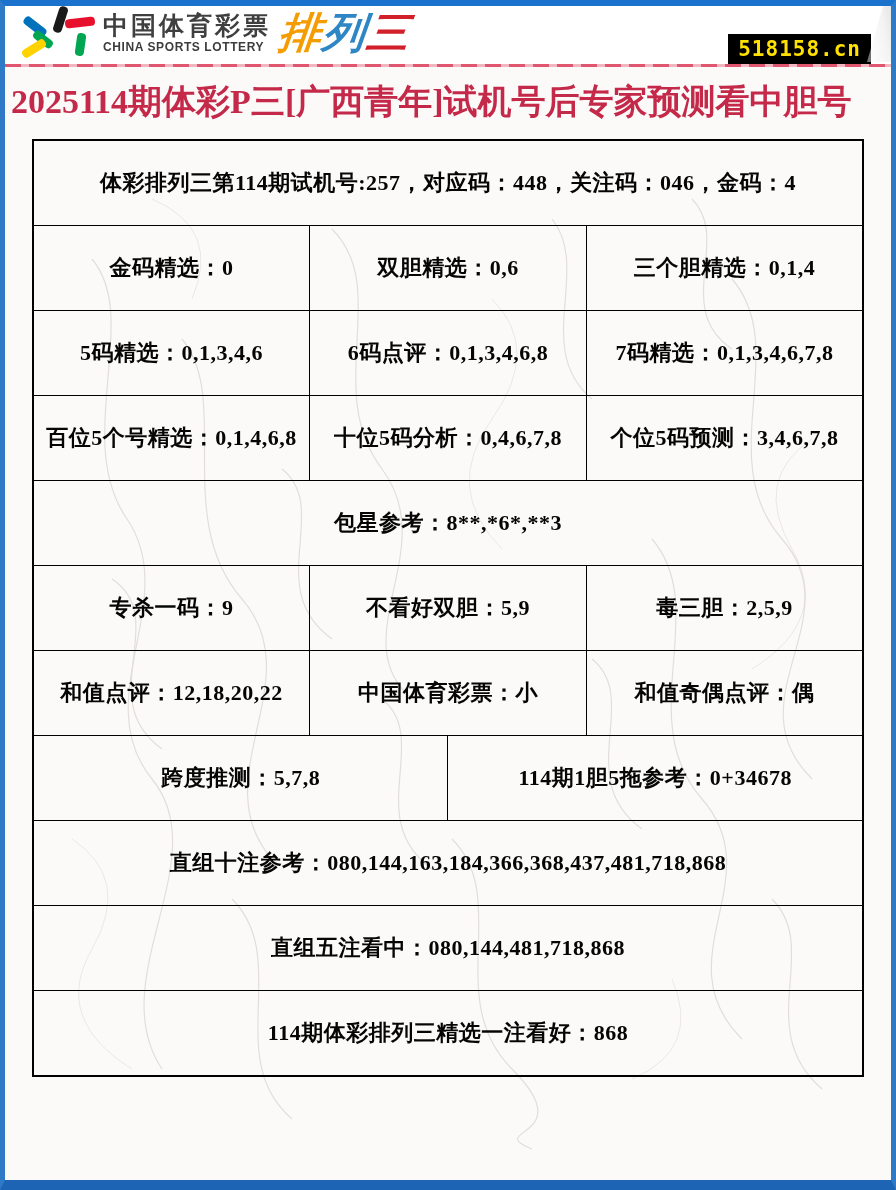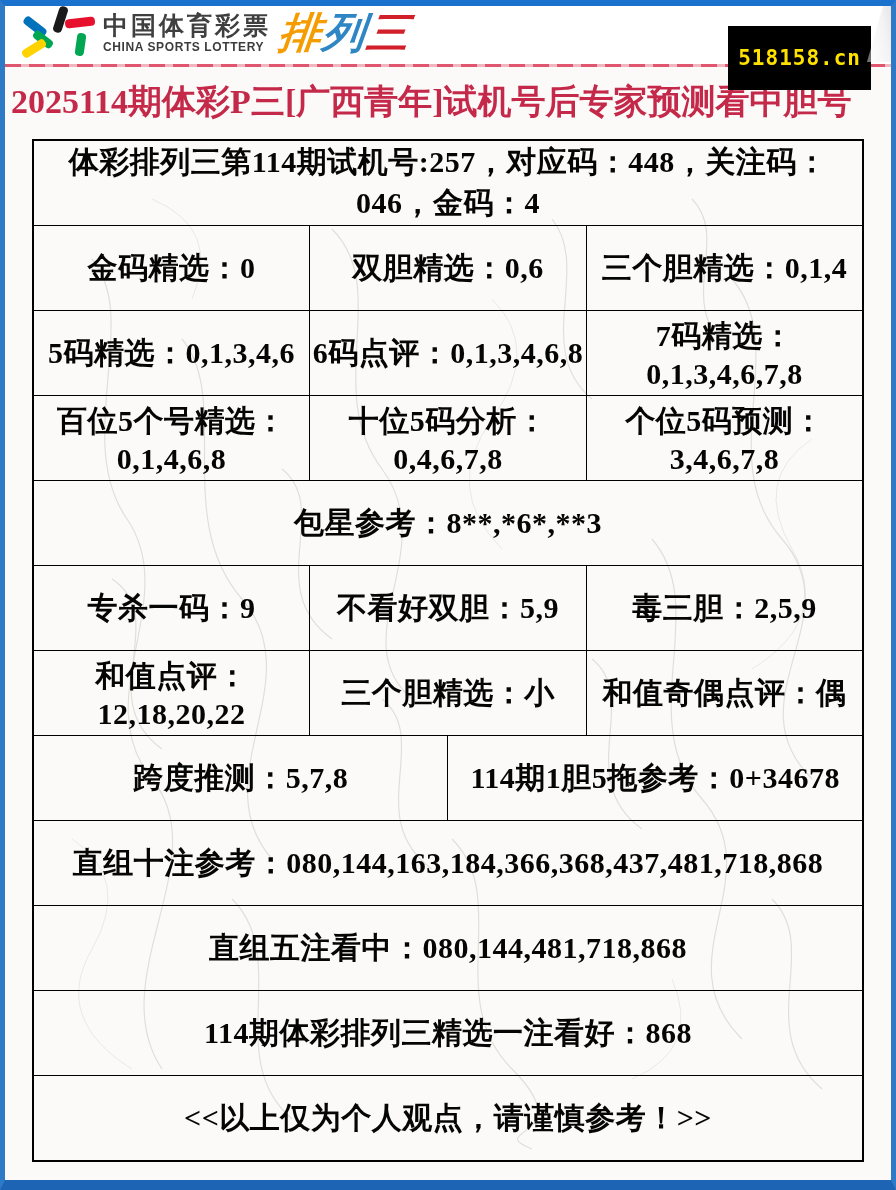--- a/index.html
+++ b/index.html
@@ -24,37 +24,37 @@
   .brand{margin-left:8px;}
   .brand-cn{font-size:25px;line-height:26px;color:#3f3f3f;letter-spacing:3px;
     font-family:"DejaVu Sans",sans-serif;font-weight:600;}
   .brand-en{font-size:12px;color:#3c3c3c;font-weight:bold;letter-spacing:.6px;
     font-family:"Liberation Sans",sans-serif;margin-top:1px;}
   .product{font-family:"DejaVu Sans",sans-serif;font-weight:800;font-size:42px;
     font-style:italic;letter-spacing:2px;margin-left:8px;transform:skewX(-6deg);line-height:54px;}
   .product .c0{color:#f49c00;}
   .product .c1{color:#2f86c5;}
   .product .c2{color:#d2202a;}
-  .badge{position:absolute;right:20px;top:20px;background:#000;color:#ffe100;
+  .badge{position:absolute;right:20px;top:28px;background:#000;color:#ffe100;
     font-family:"DejaVu Sans Mono",monospace;font-weight:bold;font-size:21px;
-    padding:20px 10px;letter-spacing:1px;}
+    padding:3px 10px;letter-spacing:1px;}
   .curl{position:absolute;right:-8px;top:0;width:24px;height:56px;opacity:.45;
     background:linear-gradient(245deg,#9a9a9a,#e6e6e6 55%,#ffffff);transform:skewX(-16deg);}
   
   .divider{height:3px;background:repeating-linear-gradient(90deg,#e0566f 0 16px,#f2b6c1 16px 24px);}
   
   .title{margin:12px 6px 14px;font-size:34px;font-weight:bold;
     color:#c5294a;font-family:"Liberation Serif","DejaVu Serif",serif;white-space:nowrap;}
   
   .content{position:relative;margin:0 27px;}
   .sketch{position:absolute;left:0;top:0;z-index:0;pointer-events:none;}
   table.pred{position:relative;z-index:1;width:832px;border-collapse:collapse;
     table-layout:fixed;border:2.5px solid #000;background:transparent;}
   table.pred td{border:1.5px solid #000;height:84px;text-align:center;vertical-align:middle;
-    font-size:30px;font-weight:bold;color:#050505;padding:0 0;letter-spacing:.5px;
+    font-size:22px;font-weight:bold;color:#050505;padding:0 0;letter-spacing:.5px;
     overflow:hidden;}
 </style>
 </head>
 <body>
 
 <div class="page">
 
   <div class="header">
     <div class="logo">
       <div class="sticks">
@@ -139,36 +139,33 @@
       <tr>
         <td colspan="6">包星参考：8**,*6*,**3</td>
       </tr>
       <tr>
         <td colspan="2">专杀一码：9</td>
         <td colspan="2">不看好双胆：5,9</td>
         <td colspan="2">毒三胆：2,5,9</td>
       </tr>
       <tr>
         <td colspan="2">和值点评：12,18,20,22</td>
-        <td colspan="2">三个胆精选：小</td>
+        <td colspan="2">中国体育彩票：小</td>
         <td colspan="2">和值奇偶点评：偶</td>
       </tr>
       <tr>
         <td colspan="3">跨度推测：5,7,8</td>
         <td colspan="3">114期1胆5拖参考：0+34678</td>
       </tr>
       <tr>
         <td colspan="6">直组十注参考：080,144,163,184,366,368,437,481,718,868</td>
       </tr>
       <tr>
         <td colspan="6">直组五注看中：080,144,481,718,868</td>
       </tr>
       <tr>
         <td colspan="6">114期体彩排列三精选一注看好：868</td>
       </tr>
-      <tr>
-        <td colspan="6">&lt;&lt;以上仅为个人观点，请谨慎参考！&gt;&gt;</td>
-      </tr>
     </tbody>
       </table>
   </div>
 
 </div>
 
 </body></html>

